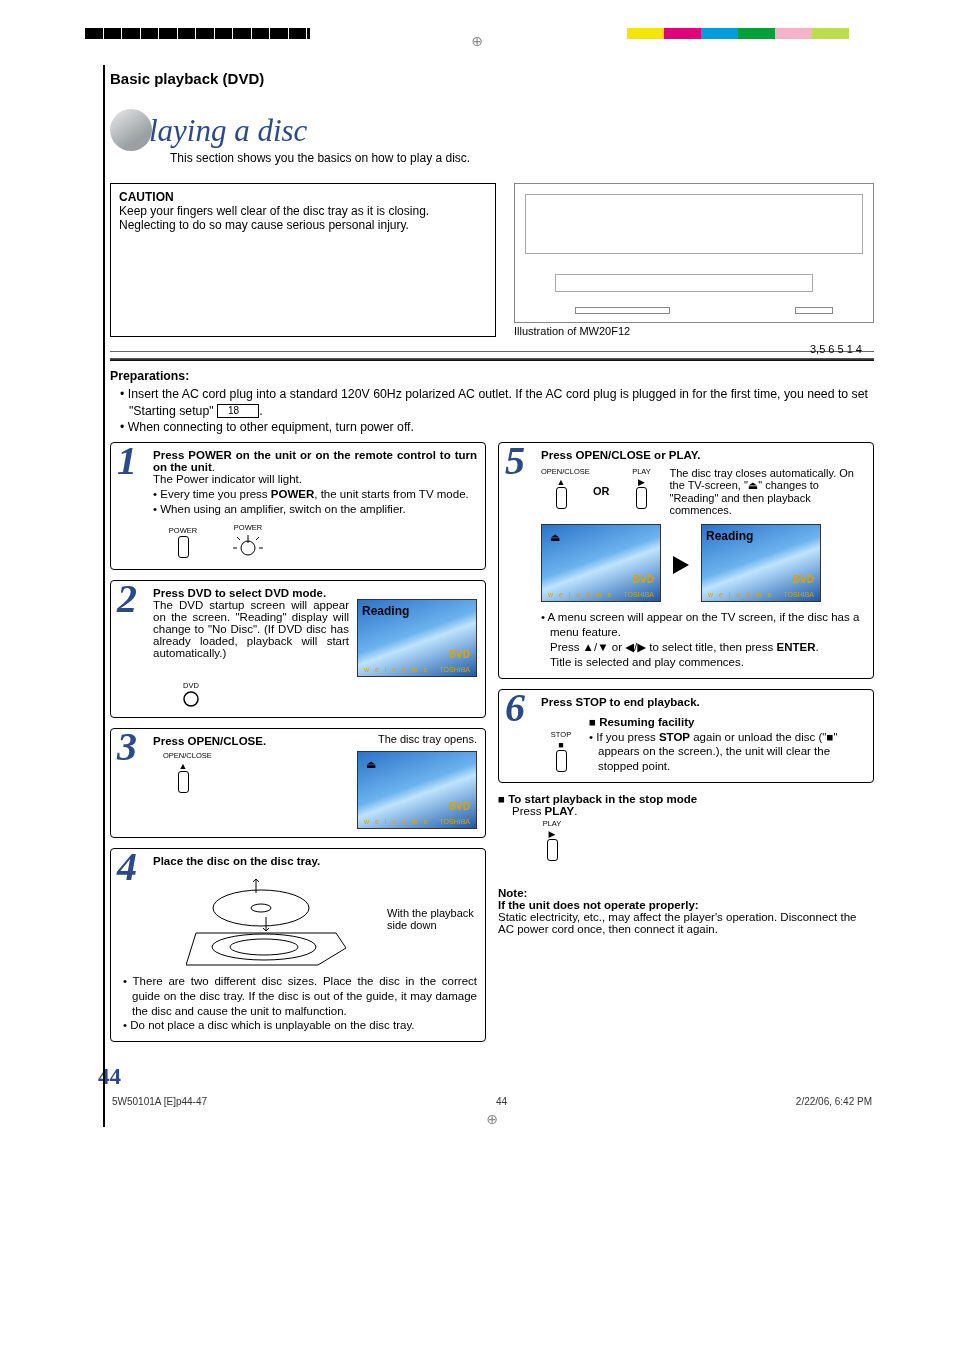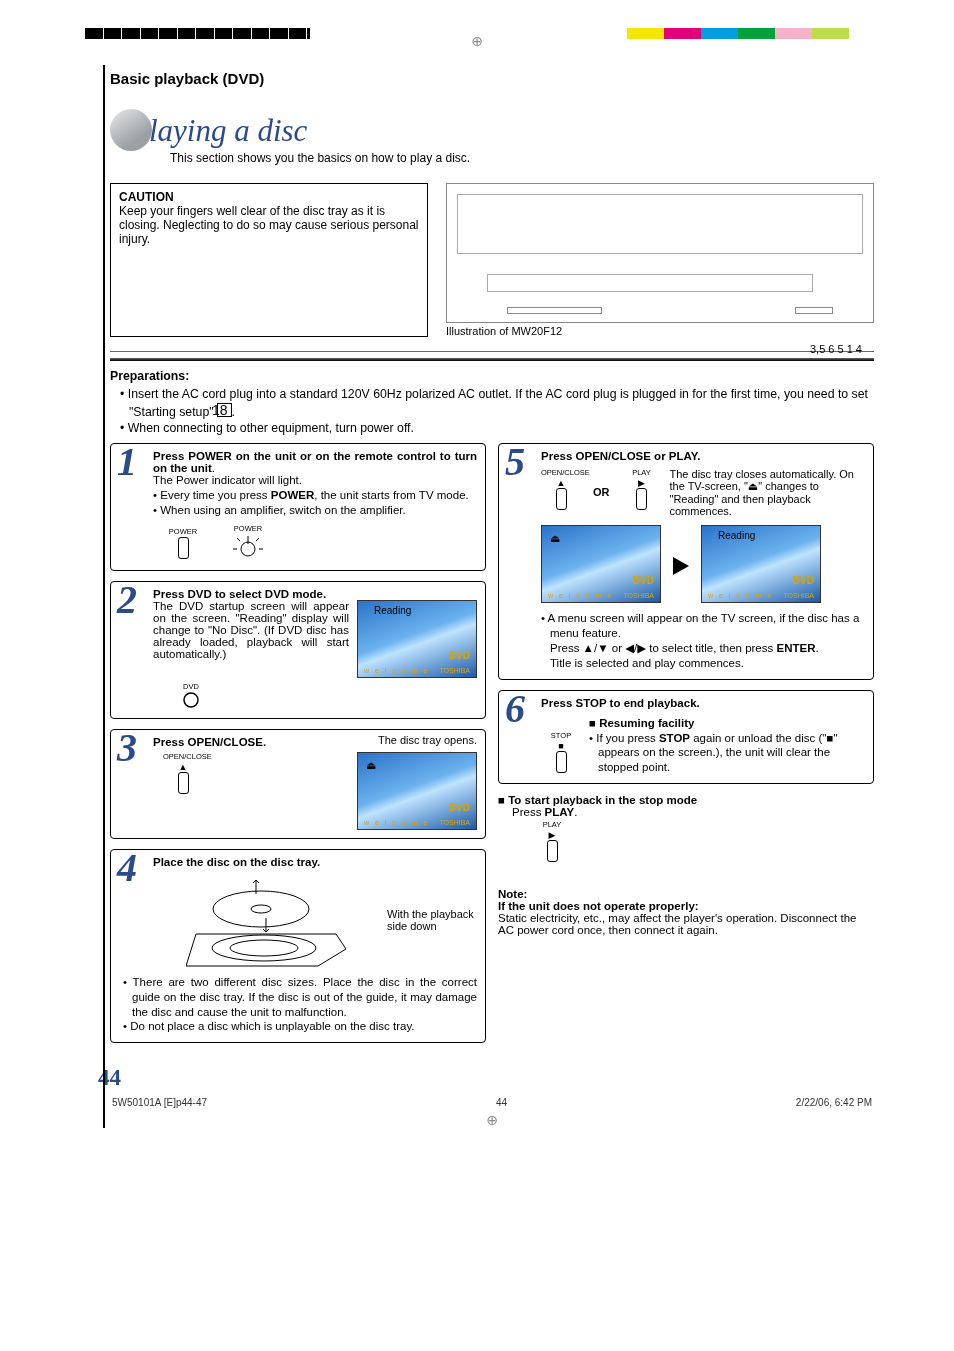--- a/index.html
+++ b/index.html
@@ -63,21 +63,21 @@
     font-style: italic; font-size: 31px; color: #2a4a8a;
     z-index: 1; padding-top: 4px;
   }
   .intro {
     font-size: 12px; margin-left: 40px; margin-top: 2px;
   }
   .two-col-top {
     display: flex; margin-top: 18px; gap: 18px;
   }
   .caution-box {
-    border: 1px solid #000; padding: 6px 8px; font-size: 12px; width: 318px;
+    border: 1px solid #000; padding: 6px 8px; font-size: 12px; width: 386px;
   }
   .caution-box b { font-size: 12px; }
   .illus-wrap { flex: 1; font-size: 11px; }
   .tv-illus {
     border: 1px solid #888; height: 140px; position: relative; margin-bottom: 2px;
     background: #fff;
   }
   .tv-screen { position:absolute; left:10px; top:10px; right:10px; height:60px; border:1px solid #aaa; }
   .tv-base { position:absolute; left:40px; bottom:30px; right:60px; height:18px; border:1px solid #aaa;}
   .tv-slot { position:absolute; left:60px; bottom:8px; width:95px; height:7px; border:1px solid #888;}
@@ -98,21 +98,21 @@
     font-size: 19px; font-weight: bold; color:#2a4a8a;
     font-family: Arial, sans-serif;
   }
   .section-underline { height:3px; background:linear-gradient(#666,#000); margin-top:2px; }
   .preps { margin-top:8px; font-size:12.3px; }
   .preps b { font-size:12.3px; }
   .preps ul { list-style:none; margin:3px 0 0 10px; }
   .preps li { text-indent:-9px; padding-left:9px; line-height:1.35; }
   .preps li::before { content:"• "; }
   .page-ref {
-    display:inline-block; border:1px solid #000; padding:0 3px; font-size:14px;
+    display:inline-block; border:1px solid #000; padding:0 19px; font-size:10px;
     vertical-align: 1px; line-height:12px;text-align:right;
   }
   .steps {
     display:flex; gap:12px; margin-top:6px;
   }
   .col { width: 50%; display:flex; flex-direction:column; gap:10px; }
   .step-card {
     border:1px solid #000; border-radius:4px; padding:6px 8px 8px 8px;
     font-size:11.5px; position:relative;
   }
@@ -126,22 +126,22 @@
   .step-body ul { list-style:none; margin:2px 0 0 0; }
   .step-body li { text-indent:-9px; padding-left:9px; line-height:1.3; }
   .step-body li::before { content:"• "; }
   .justify { text-align:justify; }
   .screen-thumb {
     width:120px; height:78px; border:1px solid #333;
     background: linear-gradient(160deg,#2b73c9 0%,#6bb2ee 45%,#bfe3ff 55%,#1b5aa9 100%);
     position:relative; font-size:8px; color:#d9a400;
   }
   .screen-label {
-    position:absolute; left:16px; top:4px; font-weight:normal; color:#000;
-    font-size:10px;
+    position:absolute; left:4px; top:4px; font-weight:bold; color:#000;
+    font-size:12px;
   }
   .screen-dvd { position:absolute; right:6px; bottom:16px; font-weight:bold; font-size:10px; color:#d9a400; }
   .screen-bottom { position:absolute; left:6px; bottom:3px; font-size:7px; letter-spacing:2px; color:#d9a400; }
   .screen-brand { position:absolute; right:6px; bottom:3px; font-size:7px; color:#d9a400; }
   .eject-ic { position:absolute; left:8px; top:6px; font-size:11px; color:#000; }
   .btn-ic {
     display:inline-block; border:1px solid #000; border-radius:3px;
     width:11px; height:22px; vertical-align:middle;
   }
   .btn-label { font-size:7.5px; display:block; text-align:center; margin-bottom:1px;}

